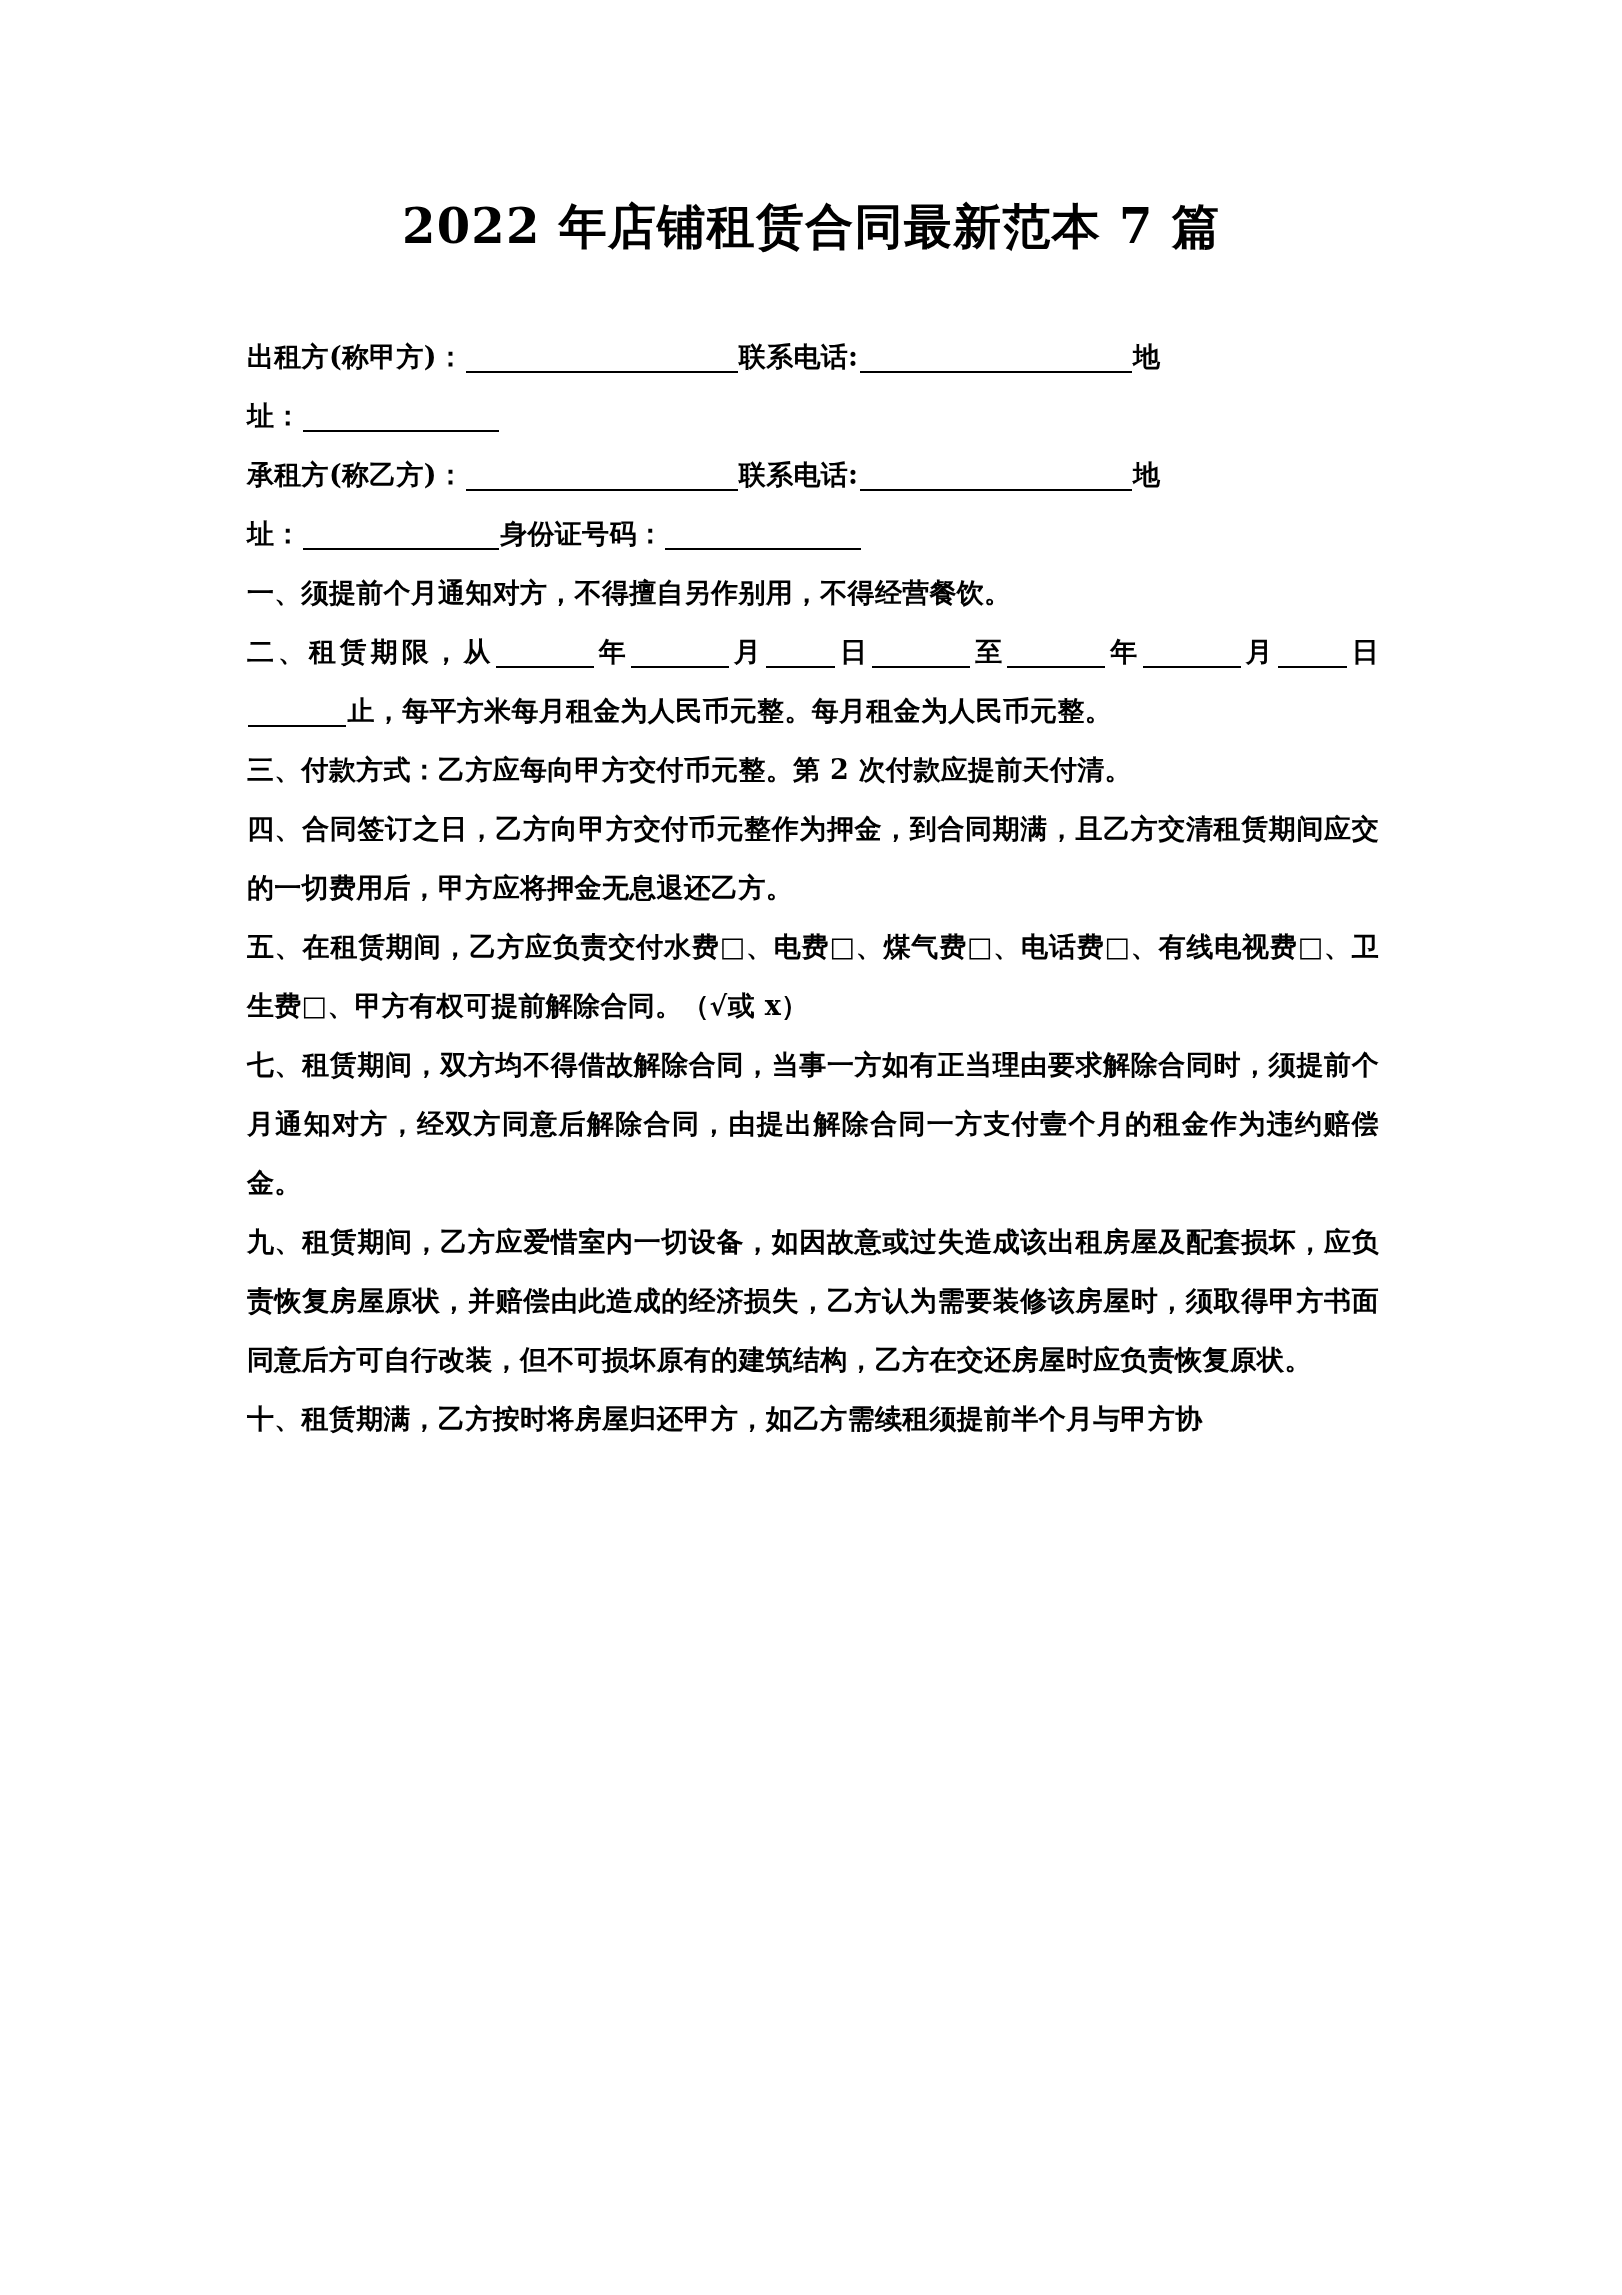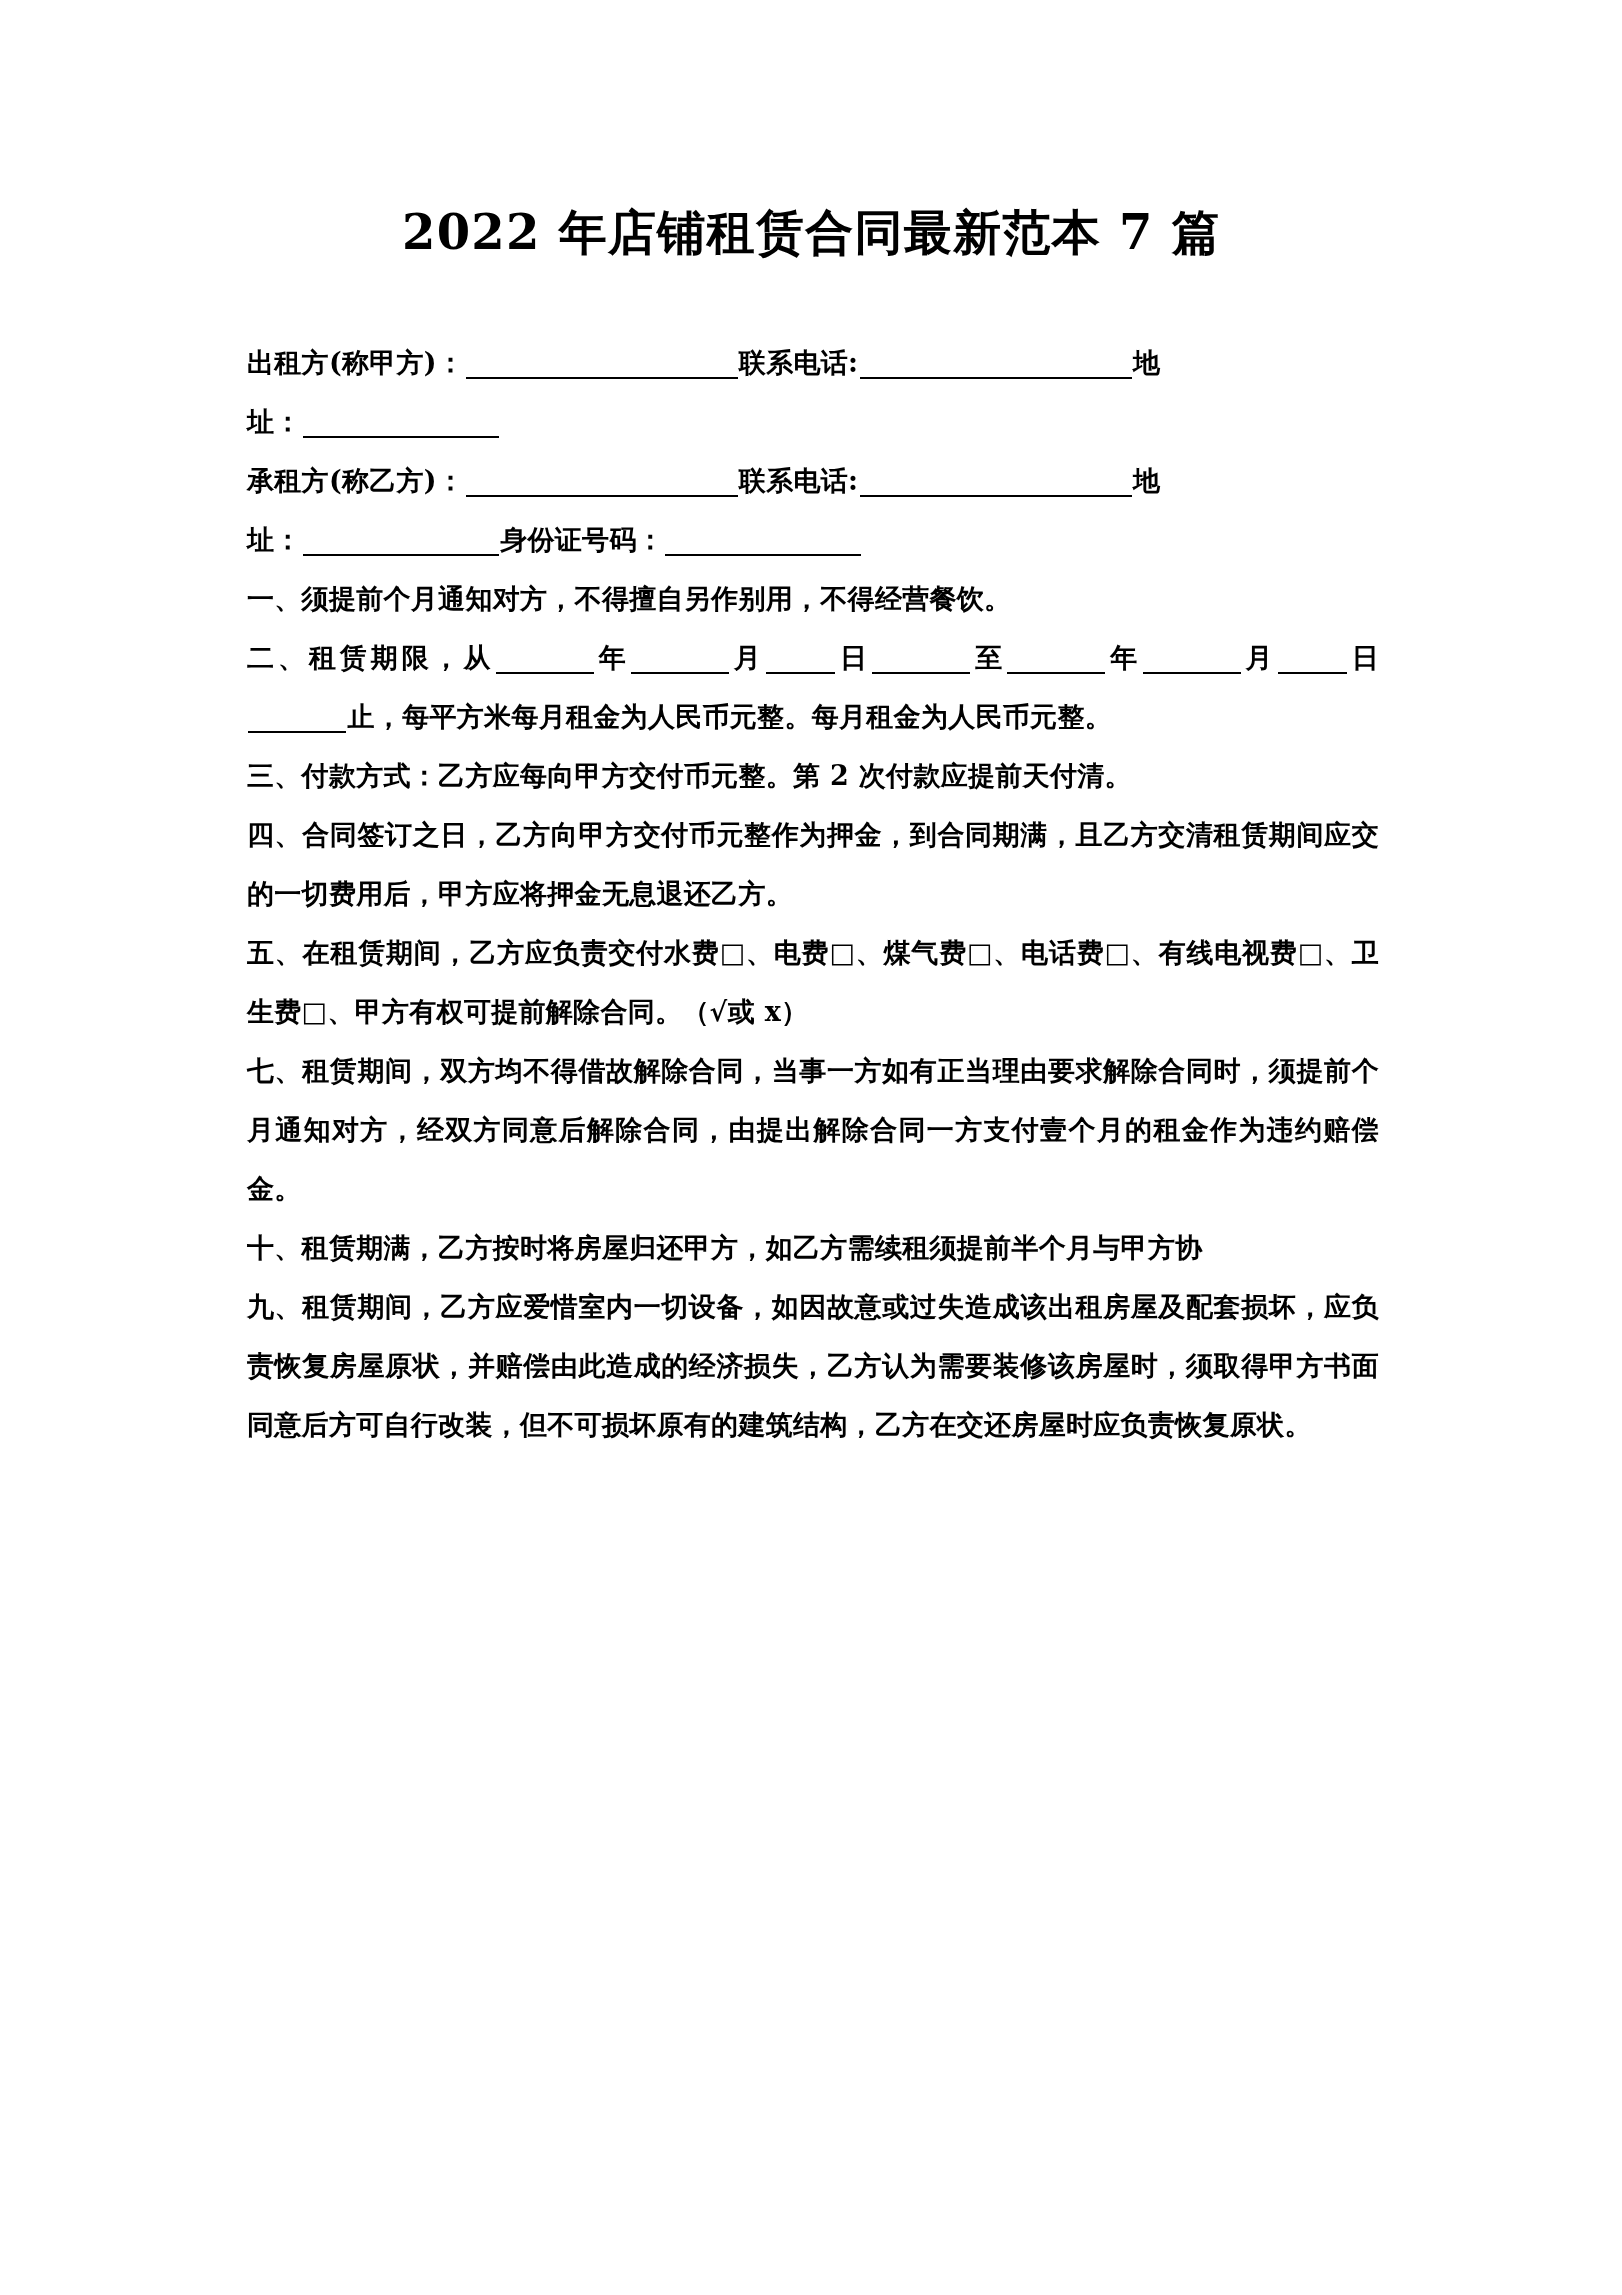--- a/index.html
+++ b/index.html
@@ -10,21 +10,20 @@
   .page {
     position: relative;
     width: 1623px;
     height: 1675px;
     background: #ffffff;
     box-sizing: border-box;
     padding: 12px;
     overflow: hidden;
     font-family: "DejaVu Serif", "Liberation Serif", serif;
     color: #000000;
-    margin-top: 6px;
   }
   .doc-title {
     position: absolute;
     left: 0;
     right: 0;
     top: 196px;
     text-align: center;
     font-size: 48px;
     font-weight: bold;
     letter-spacing: 1.3px;
@@ -91,19 +90,19 @@
     <p class="para"><span>三、</span><span>付款方式：乙方应每向甲方交付币元整。第 2 次付款应提前天付清。</span></p>
 
     <p class="para"><span>四、</span><span>合同签订之日，乙方向甲方交付币元整作为押金，到合同期满，且乙方交清租赁期间应交的一切费用后，甲方应将押金无息退还乙方。</span></p>
 
     <p class="para"><span>五、</span><span>在租赁期间，乙方应负责交付水费</span><span class="chk">□</span><span>、电费</span><span class="chk">□</span><span>、煤气费</span><span class="chk">□</span><span>、电话费</span><span class="chk">□</span><span>、有线电视费</span><span class="chk">□</span><span>、卫生费</span><span class="chk">□</span><span>、甲方有权可提前解除合同。（√或 x）</span></p>
 
 
     <p class="para"><span>七、</span><span>租赁期间，双方均不得借故解除合同，当事一方如有正当理由要求解除合同时，须提前个月通知对方，经双方同意后解除合同，由提出解除合同一方支付壹个月的租金作为违约赔偿金。</span></p>
 
 
+    <p class="para"><span>九、</span><span>租赁期间，乙方应爱惜室内一切设备，如因故意或过失造成该出租房屋及配套损坏，应负责恢复房屋原状，并赔偿由此造成的经济损失，乙方认为需要装修该房屋时，须取得甲方书面同意后方可自行改装，但不可损坏原有的建筑结构，乙方在交还房屋时应负责恢复原状。</span></p>
+
     <p class="para"><span>十、</span><span>租赁期满，乙方按时将房屋归还甲方，如乙方需续租须提前半个月与甲方协</span></p>
-
-    <p class="para"><span>九、</span><span>租赁期间，乙方应爱惜室内一切设备，如因故意或过失造成该出租房屋及配套损坏，应负责恢复房屋原状，并赔偿由此造成的经济损失，乙方认为需要装修该房屋时，须取得甲方书面同意后方可自行改装，但不可损坏原有的建筑结构，乙方在交还房屋时应负责恢复原状。</span></p>
 
   </div>
 </div>
 
 
 </body></html>

